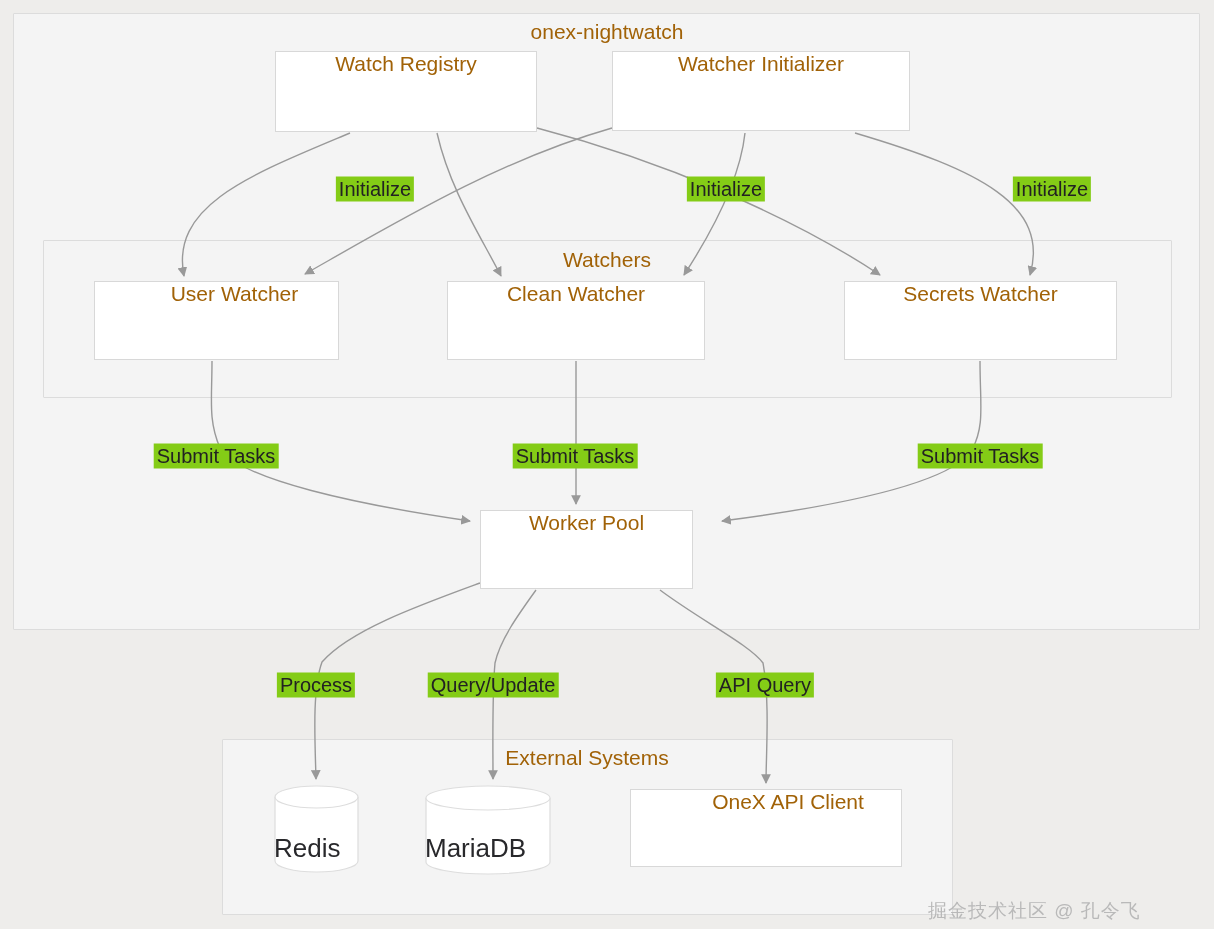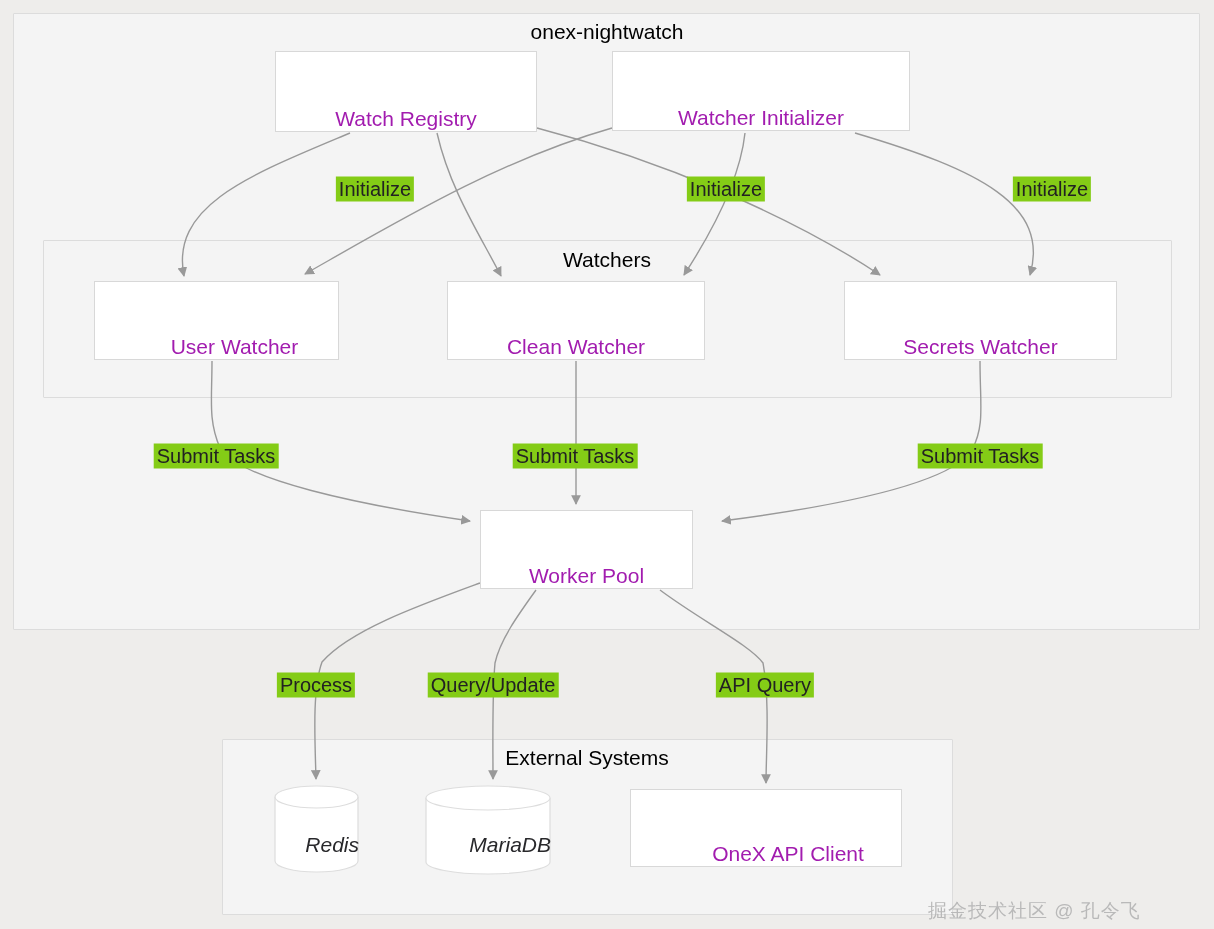--- a/index.html
+++ b/index.html
@@ -25,54 +25,53 @@
   .cluster {
     position: absolute;
     background: #f4f4f4;
     border: 1px solid #dcdcdc;
     border-radius: 1px;
     box-sizing: border-box;
   }
   .cluster-title {
     position: absolute;
     font-size: 21px;
-    color: #000000;
+    color: #a16207;
     white-space: nowrap;
     text-align: center;
     transform: translateX(-50%);
   }
   .node {
     position: absolute;
     background: #ffffff;
     border: 1px solid #d8d8d8;
     box-sizing: border-box;
     display: flex;
-    align-items: flex-end;
+    align-items: flex-start;
     justify-content: center;
     font-size: 21px;
-    color: #a21caf;
+    color: #a16207;
     white-space: nowrap;
   }
   .cyl {
     position: absolute;
     box-sizing: border-box;
   }
   .cyl svg {
     position: absolute;
     left: 0; top: 0;
     overflow: visible;
   }
   .cyl-label {
     position: absolute;
     width: 100%;
-    text-align: right;
-    font-size: 21px;
+    text-align: left;
+    font-size: 26px;
     color: #28282b;
     white-space: nowrap;
-    font-style: italic;
   }
   .edge-label {
     position: absolute;
     font-size: 20px;
     color: #222222;
     background: #84cc16;
     padding: 1px 3px;
     white-space: nowrap;
     transform: translate(-50%, -50%);
     line-height: 1.15;

